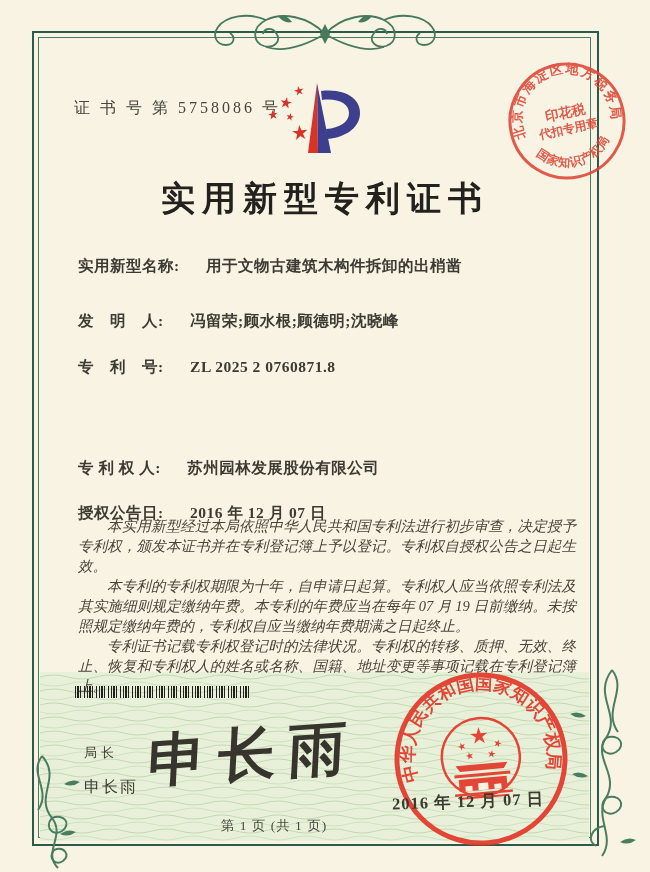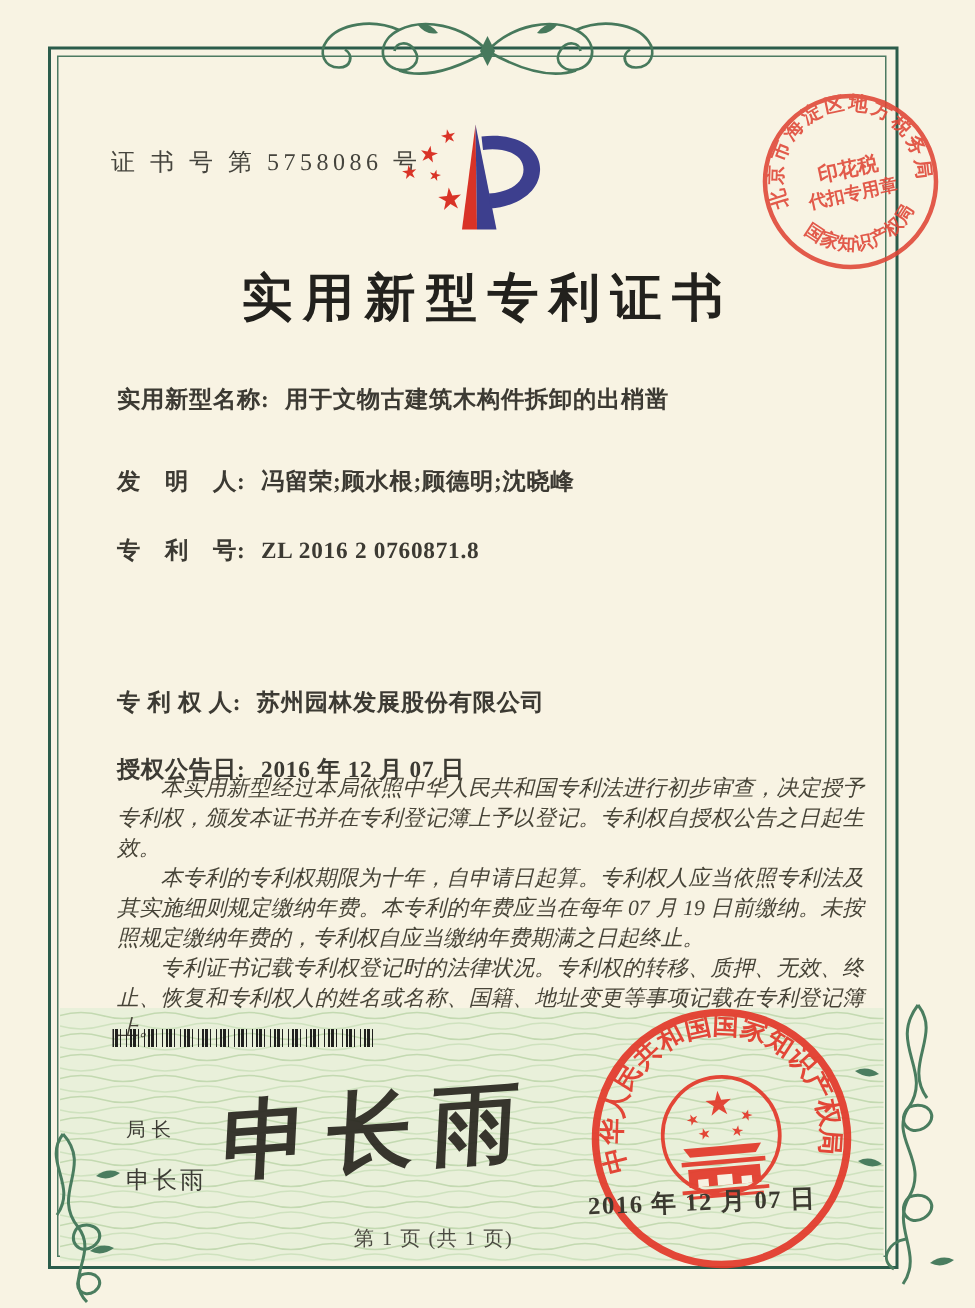--- a/index.html
+++ b/index.html
@@ -10,34 +10,34 @@
     color:#3a3831;
   }
   .frame-outer{position:absolute;left:32px;top:31px;width:563px;height:811px;border:2px solid #2b5c4b;}
   .frame-inner{position:absolute;left:38px;top:37px;width:551px;height:799px;border:1px solid #4d7a62;}
   .band{position:absolute;left:40px;top:672px;width:549px;height:169px;background:#e9f0da;}
   .cert-no{position:absolute;left:74px;top:82px;font-size:16px;letter-spacing:3px;color:#45443d;margin-top:16px;}
   .logo{position:absolute;left:250px;top:80px;}
   .tax-stamp{position:absolute;left:504px;top:58px;width:126px;height:126px;transform:rotate(-12deg);opacity:.88;}
   .title{position:absolute;left:0;width:650px;top:176px;text-align:center;font-size:34px;font-weight:700;letter-spacing:7px;color:#22211d;}
   .field{position:absolute;left:78px;font-size:15.5px;font-weight:600;color:#3c3a33;letter-spacing:.5px;white-space:nowrap;}
-  .field .lbl{margin-right:6px;}
+  .field .lbl{margin-right:22px;}
   .f0{top:256px}.f1{top:311px}.f2{top:357px}.f3{top:402px}.f4{top:458px}.f5{top:503px}
   .body-text{position:absolute;left:78px;top:516px;width:498px;font-size:14.5px;line-height:20px;font-style:italic;color:#474438;}
   .body-text p{margin:0;text-indent:2em;text-align:justify;font-style:italic;}
   .barcode{position:absolute;left:75px;top:686px;width:176px;height:12px;
     background:repeating-linear-gradient(90deg,#20201e 0 1px,transparent 1px 2px,#20201e 2px 4px,transparent 4px 5px,#20201e 5px 6px,transparent 6px 9px,#20201e 9px 10px,transparent 10px 12px);}
   .sig-label{position:absolute;left:84px;top:744px;font-size:13px;letter-spacing:4px;color:#3c3b34;}
   .sig-name{position:absolute;left:84px;top:777px;font-size:16px;letter-spacing:2px;color:#3c3b34;}
   .autograph{position:absolute;left:148px;top:716px;font-size:58px;font-weight:700;letter-spacing:12px;
     color:#28261f;transform:rotate(-4deg) skewX(-7deg);opacity:.92;}
   .office-seal{position:absolute;left:392px;top:670px;width:178px;height:178px;transform:rotate(-5deg);opacity:.93;}
   .seal-date{position:absolute;left:392px;top:790px;width:200px;font-size:16.5px;font-weight:700;color:#3b3930;
     letter-spacing:1px;transform:rotate(-2deg);white-space:nowrap;}
-  .page-footer{position:absolute;left:0;width:548px;top:817px;text-align:center;font-size:13.5px;color:#4b4a41;letter-spacing:1px;padding-left:15px;}
+  .page-footer{position:absolute;left:0;width:548px;top:817px;text-align:center;font-size:13.5px;color:#4b4a41;letter-spacing:1px;}
   .orn{position:absolute;}
   .orn-top{left:206px;top:10px;}
   .orn-bl{left:24px;top:750px;}
   .orn-br{left:570px;top:666px;}
 </style>
 </head>
 <body>
 
 <div class="page">
 
@@ -112,21 +112,21 @@
   <div class="field f0">
     <span class="lbl">实用新型名称:</span>
     <span class="val">用于文物古建筑木构件拆卸的出梢凿</span>
   </div>
   <div class="field f1">
     <span class="lbl">发　明　人:</span>
     <span class="val">冯留荣;顾水根;顾德明;沈晓峰</span>
   </div>
   <div class="field f2">
     <span class="lbl">专　利　号:</span>
-    <span class="val">ZL 2016 2 0760871.8</span>
+    <span class="val">ZL 2025 2 0760871.8</span>
   </div>
   <div class="field f4">
     <span class="lbl">专 利 权 人:</span>
     <span class="val">苏州园林发展股份有限公司</span>
   </div>
   <div class="field f5">
     <span class="lbl">授权公告日:</span>
     <span class="val">2016 年 12 月 07 日</span>
   </div>
 

